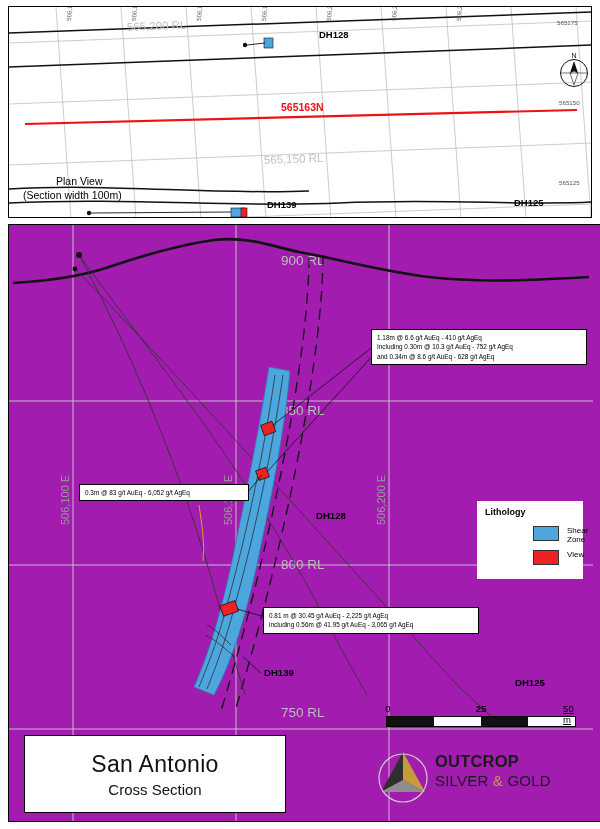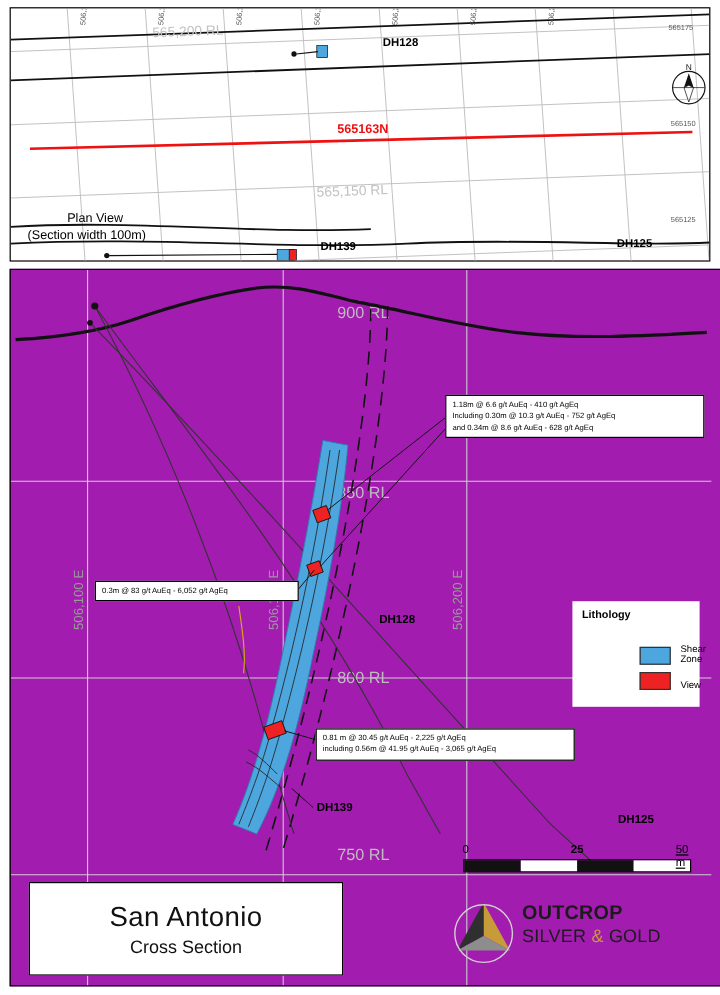--- a/index.html
+++ b/index.html
@@ -52,26 +52,26 @@
     position: absolute;
     left: 468px; top: 276px;
     width: 106px;
     padding: 6px 8px 8px 8px;
     background: #fff;
     box-sizing: border-box;
   }
   .legend-title {
     font-size: 9px;
     font-weight: bold;
-    margin-bottom: 19px;
+    margin-bottom: 9px;
     color: #000;
   }
   .legend-row {
     display: flex;
-    align-items: flex-end;
+    align-items: flex-start;
     margin-bottom: 6px;
     padding-left: 48px;
   }
   .legend-swatch {
     width: 24px; height: 13px;
     margin-right: 8px;
     border: 0.6px solid #333;
     flex: none;
   }
   .legend-label { font-size: 8px; color: #000; }

